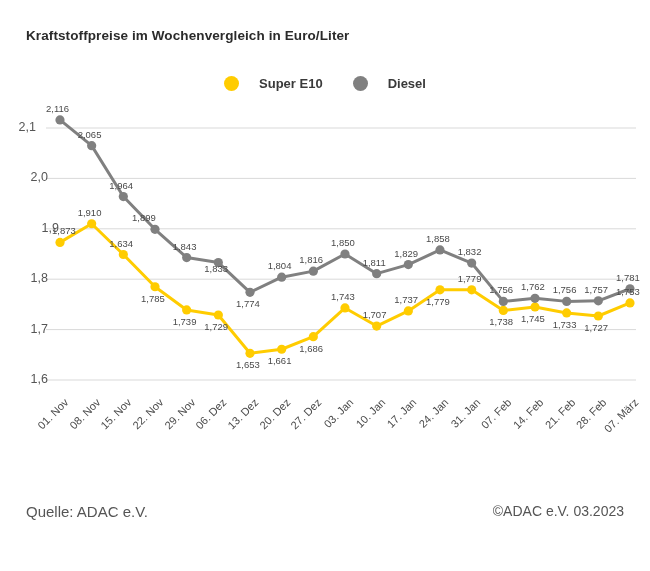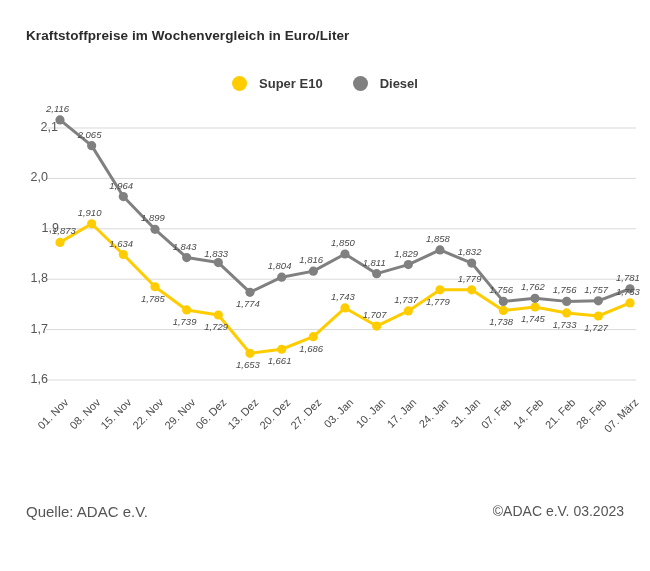--- a/index.html
+++ b/index.html
@@ -37,21 +37,21 @@
     left: 0;
     width: 650px;
     display: flex;
     justify-content: center;
     align-items: center;
     gap: 30px;
   }
   .legend-item {
     display: flex;
     align-items: center;
-    gap: 12px;
+    gap: 20px;
   }
   .legend-dot {
     width: 15px;
     height: 15px;
     border-radius: 50%;
     display: inline-block;
   }
   .legend-label {
     font-size: 13px;
     font-weight: bold;
@@ -82,21 +82,20 @@
     transform: rotate(-45deg);
     white-space: nowrap;
     text-align: right;
   }
 
   .pt-label {
     position: absolute;
     font-size: 9.5px;
     color: #4a4a4a;
     white-space: nowrap;
-    font-style: italic;
   }
 
   .footer-left {
     position: absolute;
     left: 26px;
     top: 503px;
     font-size: 15px;
     color: #555555;
   }
   .footer-right {
@@ -173,21 +172,21 @@
       <circle cx="598.3333333333334" cy="300.87200000000007" r="4.6" fill="#808080"></circle>
       <circle cx="630" cy="288.77600000000007" r="4.6" fill="#808080"></circle>
     </svg>
 
   <div id="overlay">
       <div class="y-label" style="left: 14px; top: 372px;">1,6</div>
       <div class="y-label" style="left: 14px; top: 321.6px;">1,7</div>
       <div class="y-label" style="left: 14px; top: 271.2px;">1,8</div>
       <div class="y-label" style="left: 25px; top: 220.8px;">1,9</div>
       <div class="y-label" style="left: 14px; top: 170.4px;">2,0</div>
-      <div class="y-label" style="left: 24px; top: 120px;">2,1</div>
+      <div class="y-label" style="left: 2px; top: 120px;">2,1</div>
       <div class="x-label" style="left: 0px; top: 396px; width: 62px;">01. Nov</div>
       <div class="x-label" style="left: 31.6667px; top: 396px; width: 62px;">08. Nov</div>
       <div class="x-label" style="left: 63.3333px; top: 396px; width: 62px;">15. Nov</div>
       <div class="x-label" style="left: 95px; top: 396px; width: 62px;">22. Nov</div>
       <div class="x-label" style="left: 126.667px; top: 396px; width: 62px;">29. Nov</div>
       <div class="x-label" style="left: 158.333px; top: 396px; width: 62px;">06. Dez</div>
       <div class="x-label" style="left: 190px; top: 396px; width: 62px;">13. Dez</div>
       <div class="x-label" style="left: 221.667px; top: 396px; width: 62px;">20. Dez</div>
       <div class="x-label" style="left: 253.333px; top: 396px; width: 62px;">27. Dez</div>
       <div class="x-label" style="left: 285px; top: 396px; width: 62px;">03. Jan</div>
@@ -215,23 +214,23 @@
       <div class="pt-label" style="left: 426px; top: 295.784px;">1,779</div>
       <div class="pt-label" style="left: 457.667px; top: 272.784px;">1,779</div>
       <div class="pt-label" style="left: 489.333px; top: 316.448px;">1,738</div>
       <div class="pt-label" style="left: 521px; top: 312.92px;">1,745</div>
       <div class="pt-label" style="left: 552.667px; top: 318.968px;">1,733</div>
       <div class="pt-label" style="left: 584.333px; top: 321.992px;">1,727</div>
       <div class="pt-label" style="left: 616px; top: 285.888px;">1,753</div>
       <div class="pt-label" style="left: 46px; top: 102.936px;">2,116</div>
       <div class="pt-label" style="left: 77.6667px; top: 128.64px;">2,065</div>
       <div class="pt-label" style="left: 109.333px; top: 179.544px;">1,964</div>
-      <div class="pt-label" style="left: 141px; top: 212.304px;">1,899</div>
+      <div class="pt-label" style="left: 132px; top: 212.304px;">1,899</div>
       <div class="pt-label" style="left: 172.667px; top: 240.528px;">1,843</div>
-      <div class="pt-label" style="left: 204.333px; top: 248px;">1,833</div>
+      <div class="pt-label" style="left: 204.333px; top: 263px;">1,833</div>
       <div class="pt-label" style="left: 236px; top: 298.304px;">1,774</div>
       <div class="pt-label" style="left: 267.667px; top: 260.184px;">1,804</div>
       <div class="pt-label" style="left: 299.333px; top: 254.136px;">1,816</div>
       <div class="pt-label" style="left: 331px; top: 237px;">1,850</div>
       <div class="pt-label" style="left: 362.667px; top: 256.656px;">1,811</div>
       <div class="pt-label" style="left: 394.333px; top: 247.584px;">1,829</div>
       <div class="pt-label" style="left: 426px; top: 232.968px;">1,858</div>
       <div class="pt-label" style="left: 457.667px; top: 246.072px; text-align: right;">1,832</div>
       <div class="pt-label" style="left: 489.333px; top: 284.376px;">1,756</div>
       <div class="pt-label" style="left: 521px; top: 281.352px;">1,762</div>

